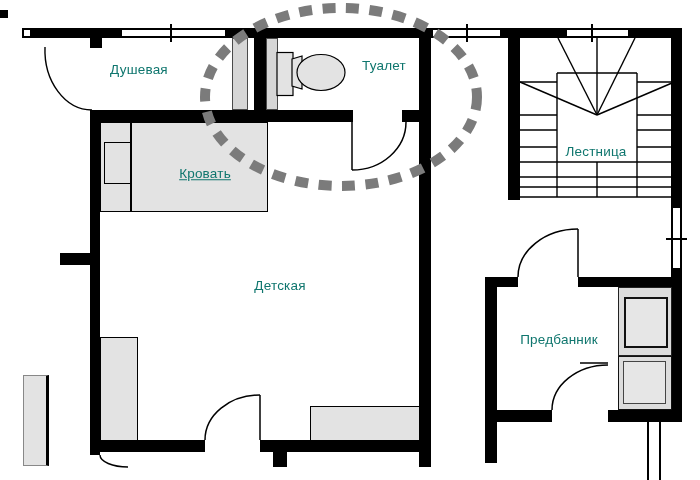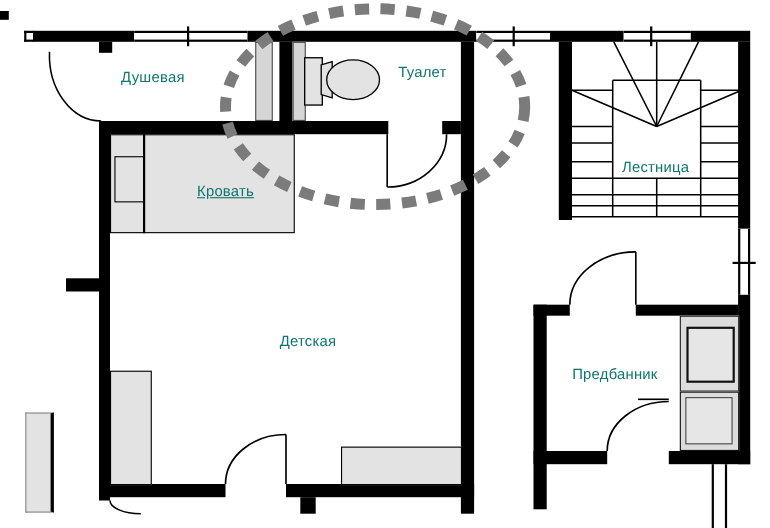--- a/index.html
+++ b/index.html
@@ -126,17 +126,17 @@
       <rect x="277" y="52.5" width="16" height="43"></rect>
       <path d="M292,59 L302,56 L302,89 L292,86 Z"></path>
       <ellipse cx="321" cy="72.5" rx="24" ry="18"></ellipse>
     </g>
     <ellipse cx="341" cy="97" rx="136" ry="89" fill="none" stroke="#7b7b7b" stroke-width="10" stroke-dasharray="13 10.5"></ellipse>
   </svg>
 
   <div class="lbl" style="left:139px;top:70px;">Душевая</div>
   <div class="lbl" style="left:384px;top:66px;">Туалет</div>
   <div class="lbl" style="left:205px;top:174px;text-decoration:underline;">Кровать</div>
-  <div class="lbl" style="left:280px;top:286px;margin-top:24px;">Детская</div>
+  <div class="lbl" style="left:280px;top:286px;">Детская</div>
   <div class="lbl" style="left:596px;top:136px;margin-top:16px;">Лестница</div>
   <div class="lbl" style="left:559px;top:340px;">Предбанник</div>
 
 </div>
 
 </body></html>

